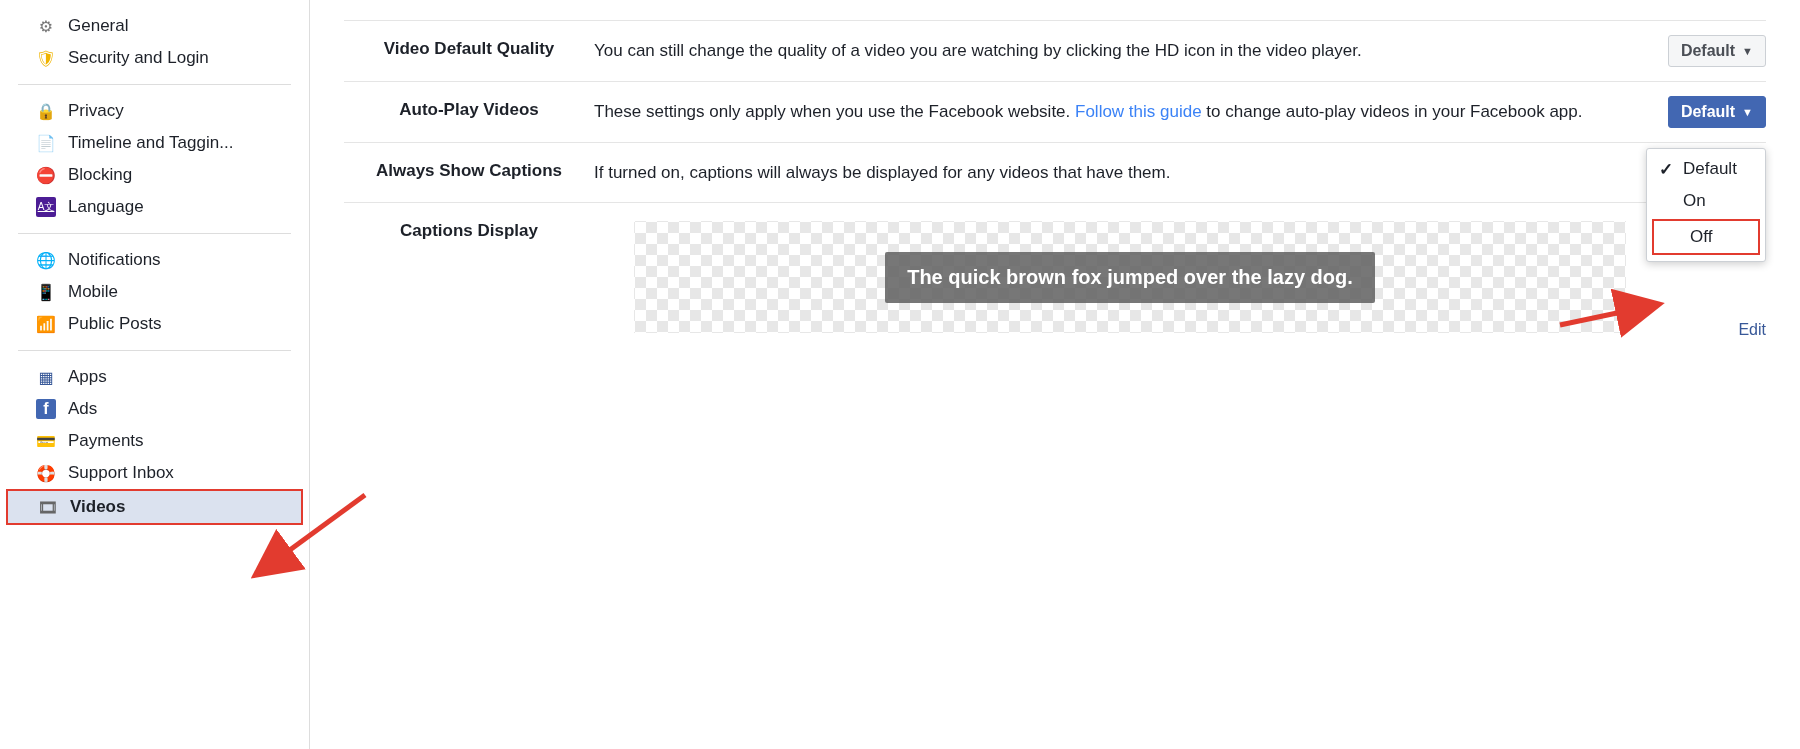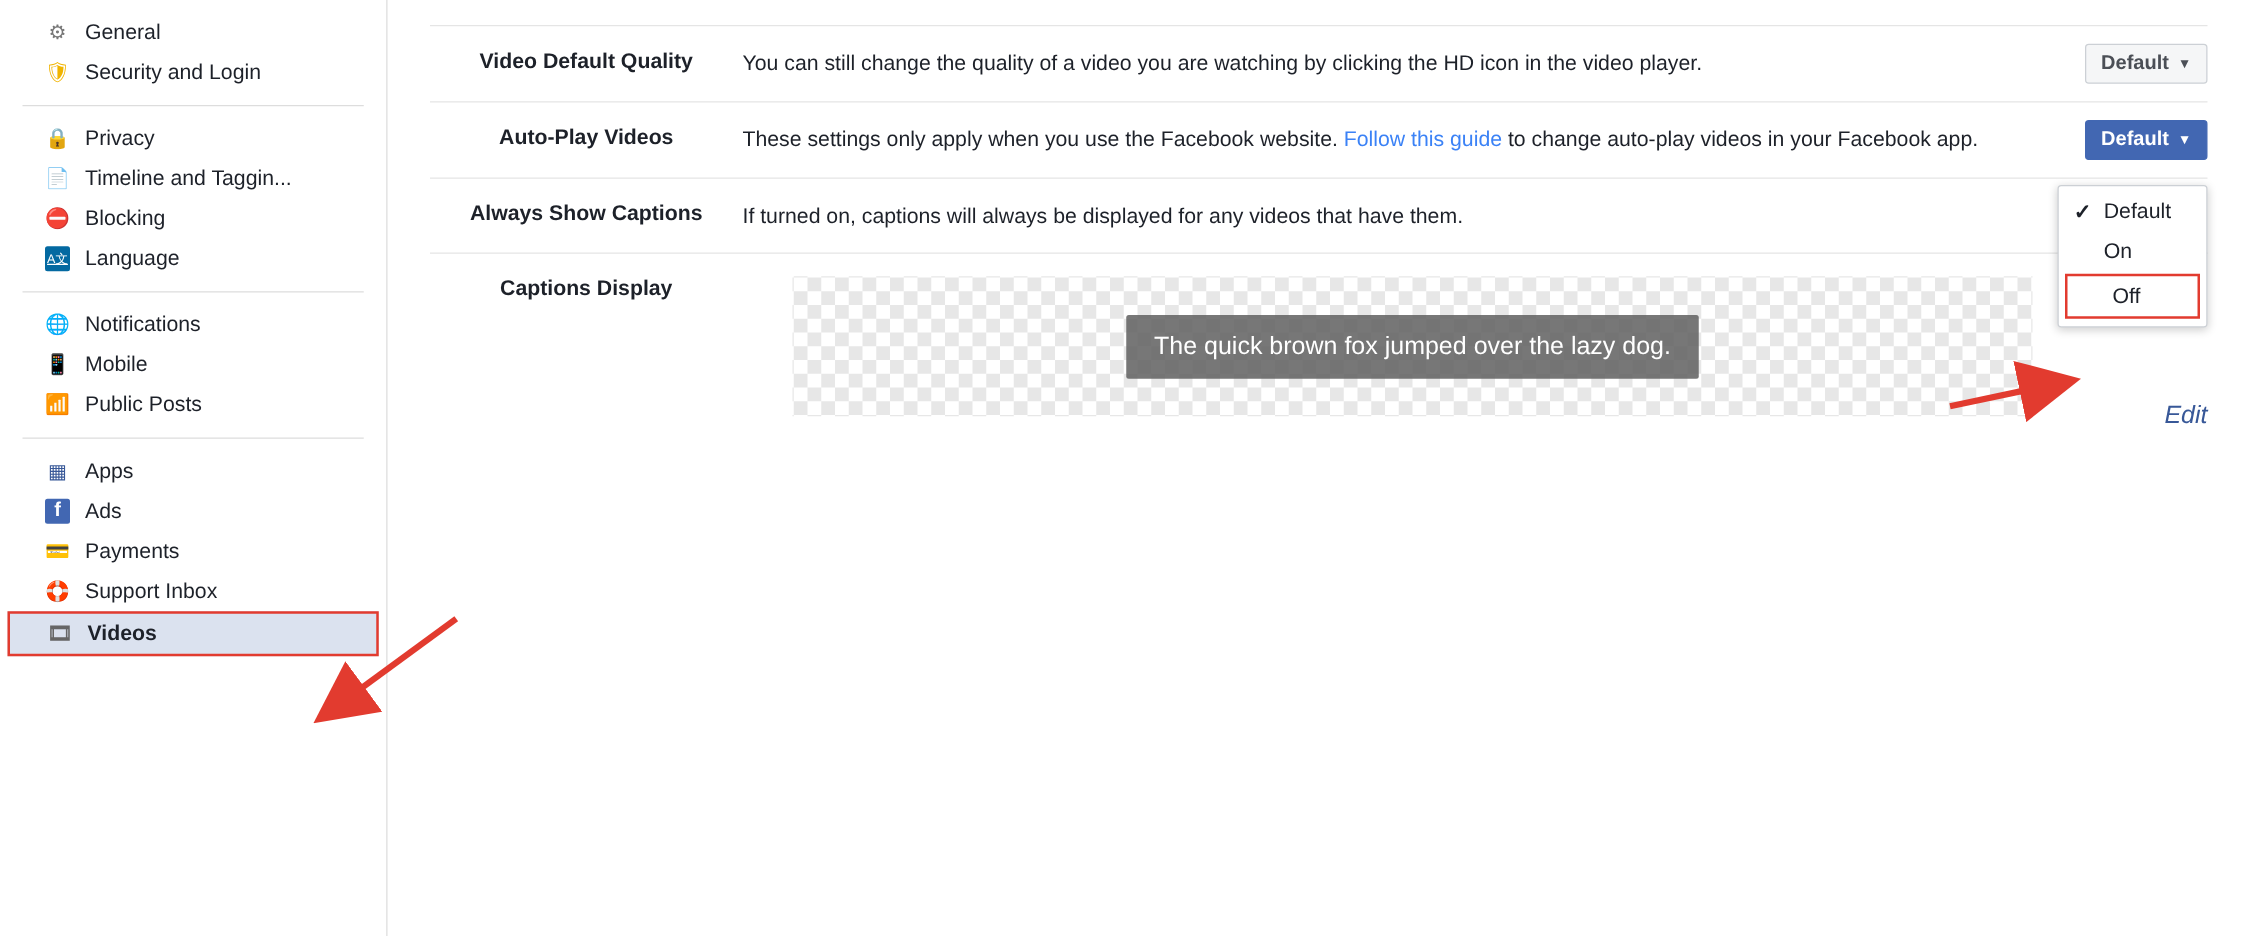--- a/index.html
+++ b/index.html
@@ -133,39 +133,38 @@
     }
     .dropdown-item.highlight {
       border: 2px solid #e23b2f;
       margin: 2px 5px;
     }
     .edit-link {
       position: absolute;
       right: 0;
       top: 18px;
       color: #385898;
-      font-size: 20px;
+      font-size: 16px;
       cursor: pointer;
-      font-style: italic;
     }
     .caption-preview-area {
       flex: 1;
       height: 112px;
       background:
         repeating-conic-gradient(#e7e7e7 0% 25%, #fff 0% 50%) 50% / 22px 22px;
       margin-right: 140px;
       display: flex;
       align-items: center;
       justify-content: center;
     }
     .caption-box {
       background: rgba(100,100,100,0.88);
       color: #fff;
       font-size: 20px;
-      font-weight: normal;
+      font-weight: bold;
       padding: 14px 22px;
       border-radius: 2px;
     }
     
     .arrow {
       position: absolute;
       pointer-events: none;
     }
     .arrow svg { overflow: visible; }
   </style>
@@ -193,21 +192,21 @@
     </div>
     <div class="sidebar-item">
       <span class="sidebar-icon" style="color:#888;">📄</span>
       <span>Timeline and Taggin...</span>
     </div>
     <div class="sidebar-item">
       <span class="sidebar-icon" style="color:#e2523e;">⛔</span>
       <span>Blocking</span>
     </div>
     <div class="sidebar-item">
-      <span class="sidebar-icon" style="background:#0369a1;color:#fff;font-size:10px;border-radius:2px;text-decoration:underline;">A文</span>
+      <span class="sidebar-icon" style="background:#4c1d95;color:#fff;font-size:10px;border-radius:2px;text-decoration:underline;">A文</span>
       <span>Language</span>
     </div>
   </div>
   <hr class="sidebar-divider">
 
   <div class="sidebar-group">
     <div class="sidebar-item">
       <span class="sidebar-icon" style="color:#5a8cc7;">🌐</span>
       <span>Notifications</span>
     </div>

